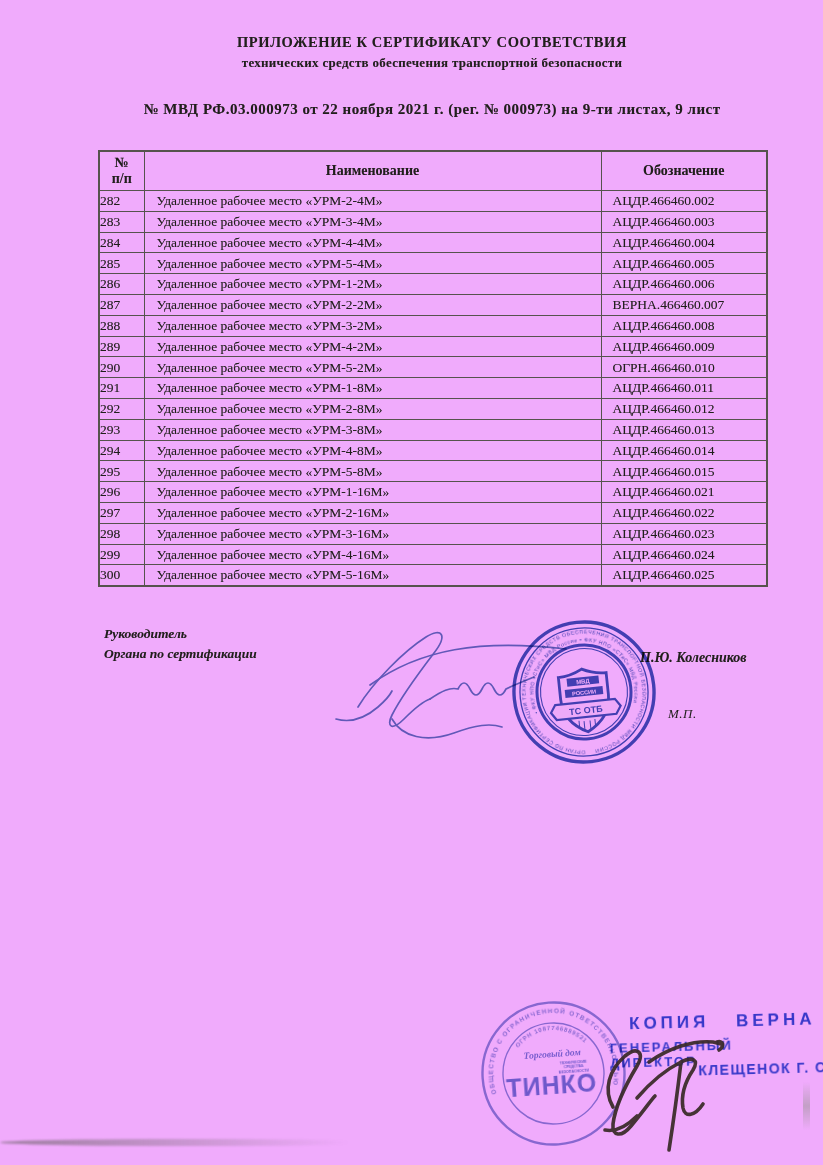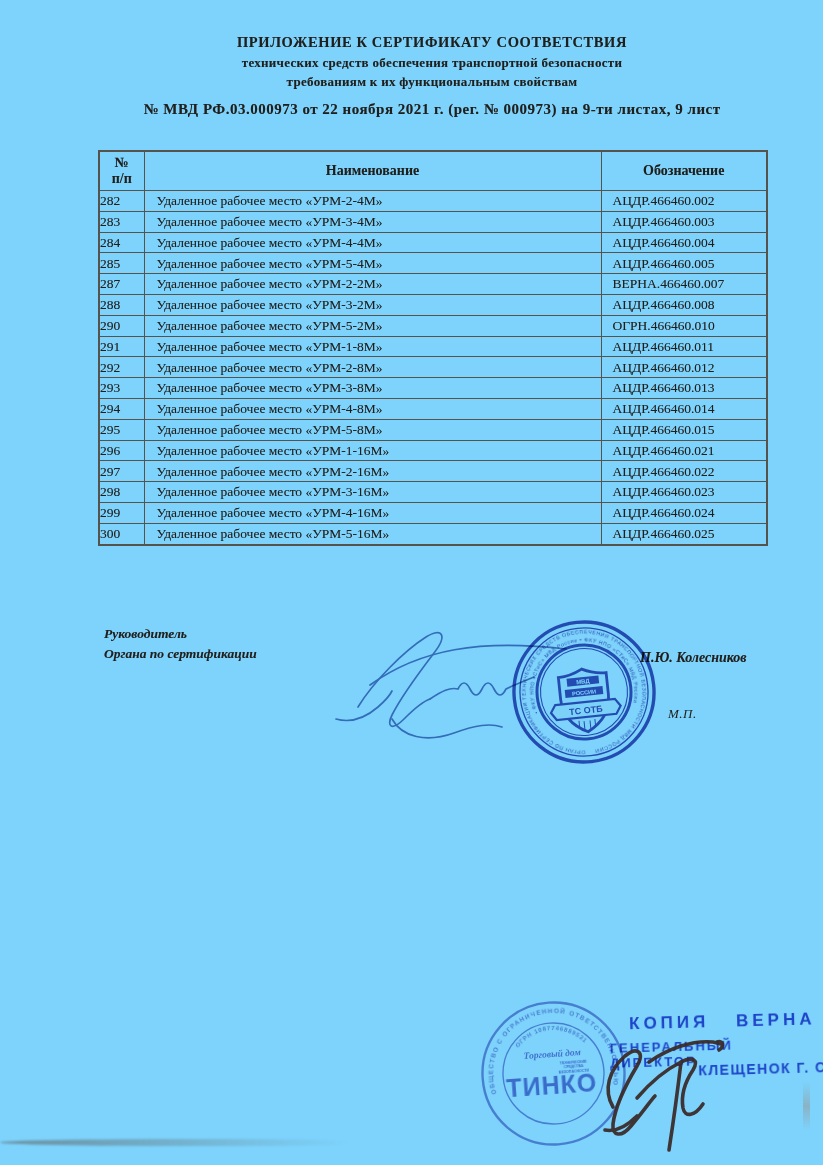--- a/index.html
+++ b/index.html
@@ -1,18 +1,18 @@
 <!DOCTYPE html>
 <html><head>
 <meta charset="utf-8">
 <style>
   html,body{margin:0;padding:0;background:#e8e8e6;}
   #page{
     position:relative;width:823px;height:1165px;margin:0 auto;
-    background:#7dd3fc;overflow:hidden;
+    background:#f0abfc;overflow:hidden;
     font-family:"Liberation Serif", serif;color:#211f1c;
   }
   .abs{position:absolute;}
   
   .doc-header{left:41px;width:782px;text-align:center;}
   .h1{top:34px;font-weight:bold;font-size:14.5px;letter-spacing:.6px;}
   .h2{top:55px;font-weight:bold;font-size:13px;letter-spacing:.3px;}
   .h3{top:74px;font-weight:bold;font-size:13px;letter-spacing:.3px;}
   .hnum{top:101px;font-weight:bold;font-size:15px;letter-spacing:.5px;}
   .doc-header,.sig-label,.cert-table{text-shadow:0 0 .4px rgba(40,38,34,.35);}
@@ -51,21 +51,20 @@
     background:linear-gradient(to bottom, rgba(150,148,145,0), rgba(150,148,145,.5), rgba(150,148,145,0));
     filter:blur(.6px);}
 </style>
 </head>
 <body>
 
 <div id="page">
 
   <div class="abs doc-header h1">ПРИЛОЖЕНИЕ К СЕРТИФИКАТУ СООТВЕТСТВИЯ</div>
   <div class="abs doc-header h2">технических средств обеспечения транспортной безопасности</div>
-  <div class="abs doc-header h3">требованиям к их функциональным свойствам</div>
   <div class="abs doc-header hnum">№ МВД РФ.03.000973 от 22 ноября 2021 г. (рег. № 000973) на 9-ти листах, 9 лист</div>
 
   <table class="abs cert-table">
     <colgroup>
         <col class="c1">
         <col class="c2">
         <col class="c3">
       </colgroup>
     <thead>
       <tr>
@@ -92,28 +91,38 @@
       <td class="num">284</td>
       <td class="name">Удаленное рабочее место «УРМ-4-4М»</td>
       <td class="code">АЦДР.466460.004</td>
     </tr>
         <tr>
       <td class="num">285</td>
       <td class="name">Удаленное рабочее место «УРМ-5-4М»</td>
       <td class="code">АЦДР.466460.005</td>
     </tr>
         <tr>
+      <td class="num">286</td>
+      <td class="name">Удаленное рабочее место «УРМ-1-2М»</td>
+      <td class="code">АЦДР.466460.006</td>
+    </tr>
+        <tr>
       <td class="num">287</td>
       <td class="name">Удаленное рабочее место «УРМ-2-2М»</td>
       <td class="code">ВЕРНА.466460.007</td>
     </tr>
         <tr>
       <td class="num">288</td>
       <td class="name">Удаленное рабочее место «УРМ-3-2М»</td>
       <td class="code">АЦДР.466460.008</td>
+    </tr>
+        <tr>
+      <td class="num">289</td>
+      <td class="name">Удаленное рабочее место «УРМ-4-2М»</td>
+      <td class="code">АЦДР.466460.009</td>
     </tr>
         <tr>
       <td class="num">290</td>
       <td class="name">Удаленное рабочее место «УРМ-5-2М»</td>
       <td class="code">ОГРН.466460.010</td>
     </tr>
         <tr>
       <td class="num">291</td>
       <td class="name">Удаленное рабочее место «УРМ-1-8М»</td>
       <td class="code">АЦДР.466460.011</td>

